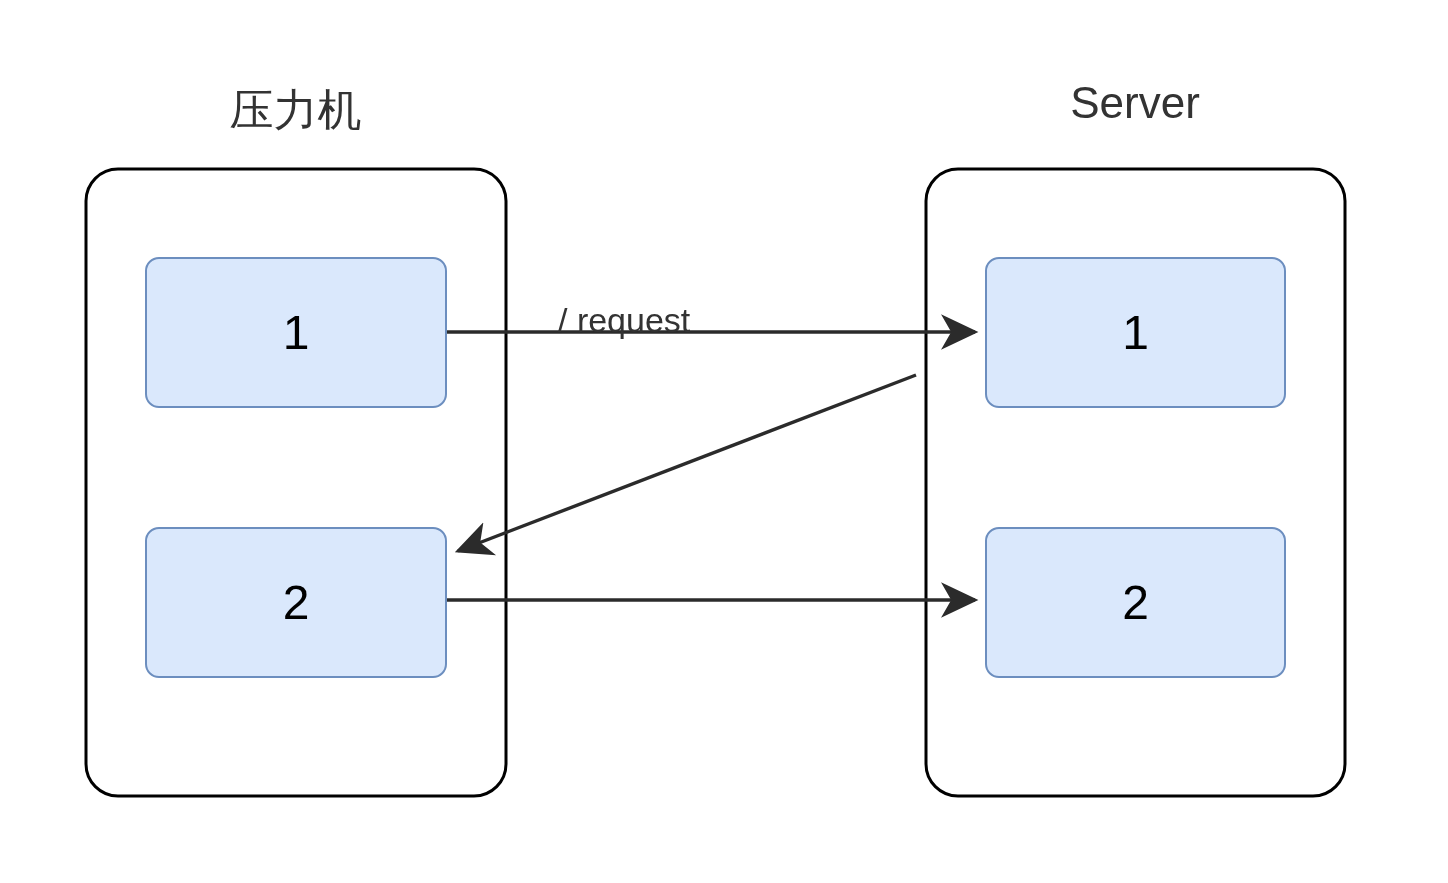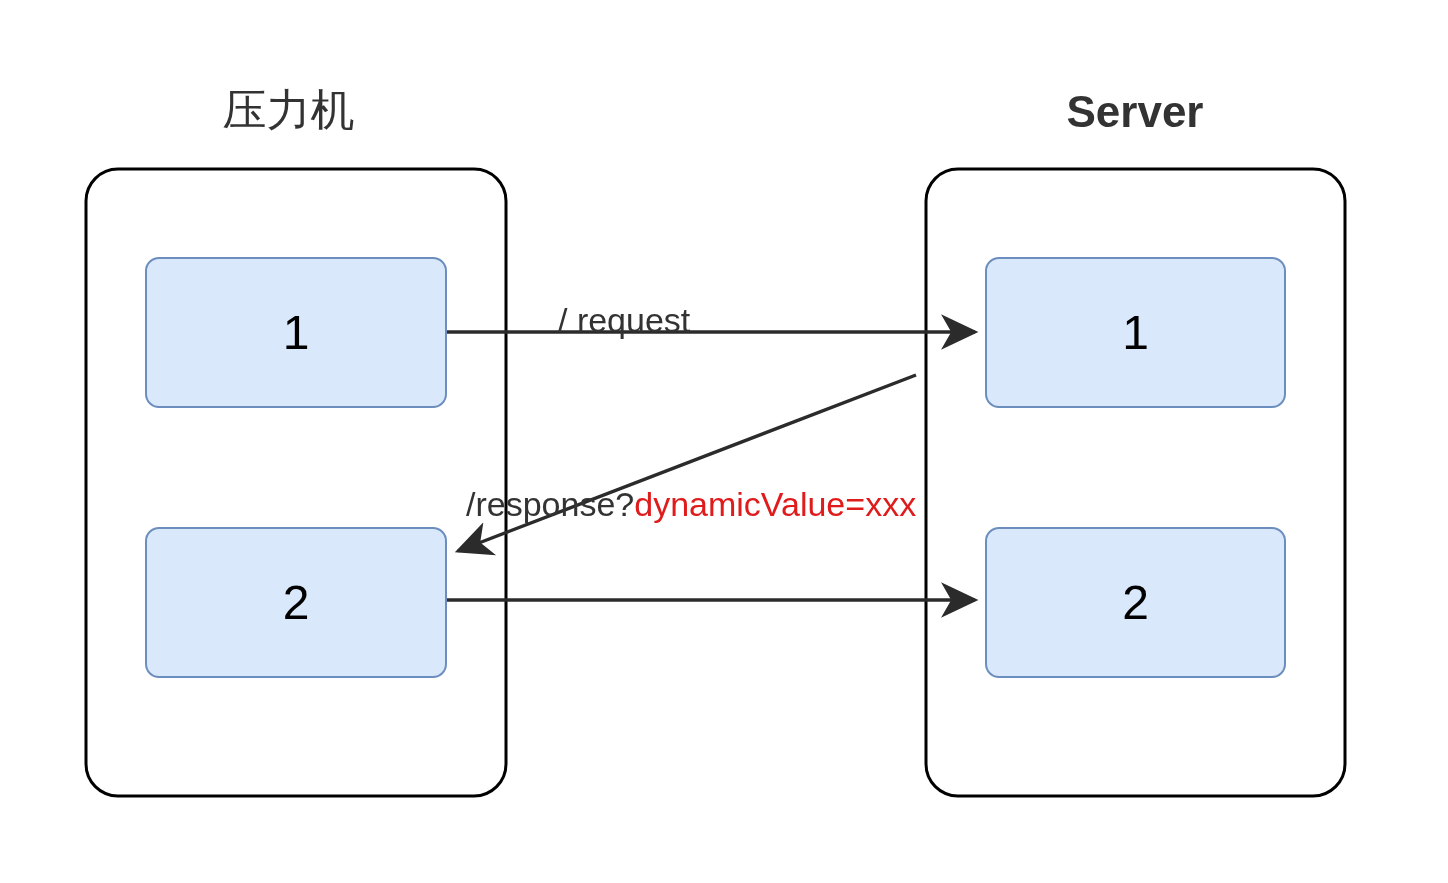--- a/index.html
+++ b/index.html
@@ -26,22 +26,22 @@
   }
   .group-title {
     position: absolute;
     color: #333333;
     font-size: 44px;
     line-height: 52px;
     white-space: nowrap;
     text-align: center;
     font-family: "Liberation Sans", "DejaVu Sans", sans-serif;
   }
-  #title-left  { left: 78px;  top: 84px;  width: 421px; }
-  #title-right { left: 925px; top: 86px;  width: 420px; font-weight: bold; }
+  #title-left  { left: 85px;  top: 84px;  width: 421px; }
+  #title-right { left: 925px; top: 77px;  width: 420px; }
 
   .node-box {
     position: absolute;
     background: #dae8fc;
     border: 2px solid #6c8ebf;
     border-radius: 14px;
     box-sizing: border-box;
     display: flex;
     align-items: center;
     justify-content: center;
@@ -109,18 +109,15 @@
     <span class="node-label">1</span>
   </div>
   <div class="node-box" id="node-right-2">
     <span class="node-label">2</span>
   </div>
 
   <div class="edge-label" id="label-request-top">
     <span class="plain">/ request</span>
   </div>
 
-  <div class="edge-label" id="label-response">
-    <span class="plain">/response?</span><span class="accent">dynamicValue=xxx</span>
-  </div>
 
 
 </div>
 
 </body></html>

